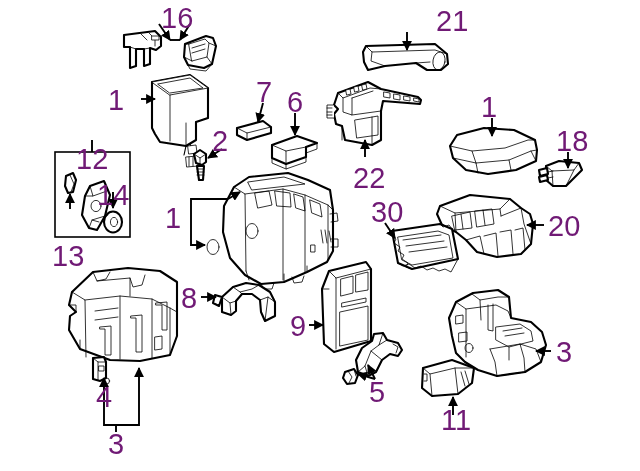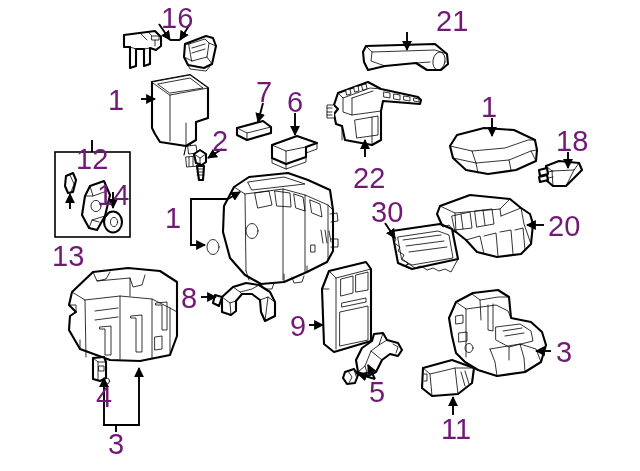--- a/index.html
+++ b/index.html
@@ -326,21 +326,21 @@
 <div class="cal" style="left:165px;top:204px;">1</div>
 <div class="cal" style="left:212px;top:127px;">2</div>
 <div class="cal" style="left:108px;top:430px;">3</div>
 <div class="cal" style="left:96px;top:383px;">4</div>
 <div class="cal" style="left:369px;top:378px;">5</div>
 <div class="cal" style="left:287px;top:88px;">6</div>
 <div class="cal" style="left:256px;top:78px;">7</div>
 <div class="cal" style="left:181px;top:284px;">8</div>
 <div class="cal" style="left:290px;top:312px;">9</div>
 <div class="cal" style="left:556px;top:338px;">3</div>
-<div class="cal" style="left:441px;top:415px;">11</div>
+<div class="cal" style="left:441px;top:406px;">11</div>
 <div class="cal" style="left:76px;top:113px;margin-top:32px;">12</div>
 <div class="cal" style="left:52px;top:220px;margin-top:22px;">13</div>
 <div class="cal" style="left:97px;top:181px;">14</div>
 <div class="cal" style="left:108px;top:86px;">1</div>
 <div class="cal" style="left:161px;top:4px;">16</div>
 <div class="cal" style="left:481px;top:93px;">1</div>
 <div class="cal" style="left:556px;top:127px;">18</div>
 <div class="cal" style="left:548px;top:212px;">20</div>
 <div class="cal" style="left:371px;top:198px;">30</div>
 <div class="cal" style="left:396px;top:7px;margin-left:40px;">21</div>

